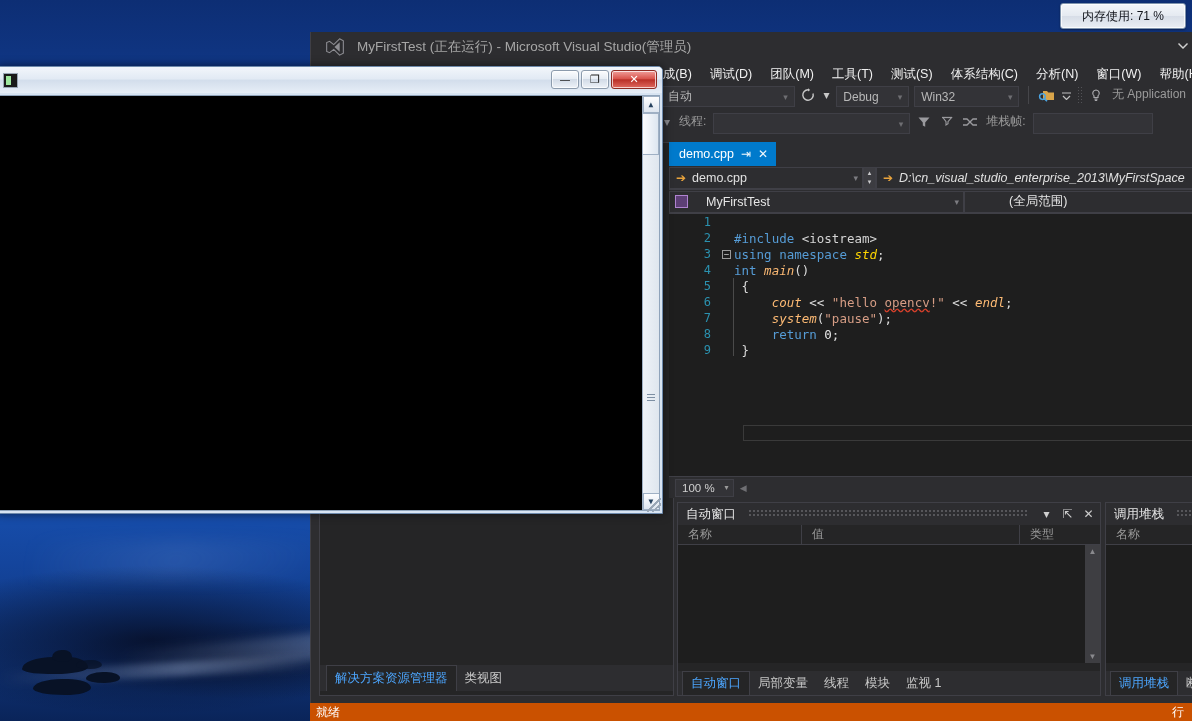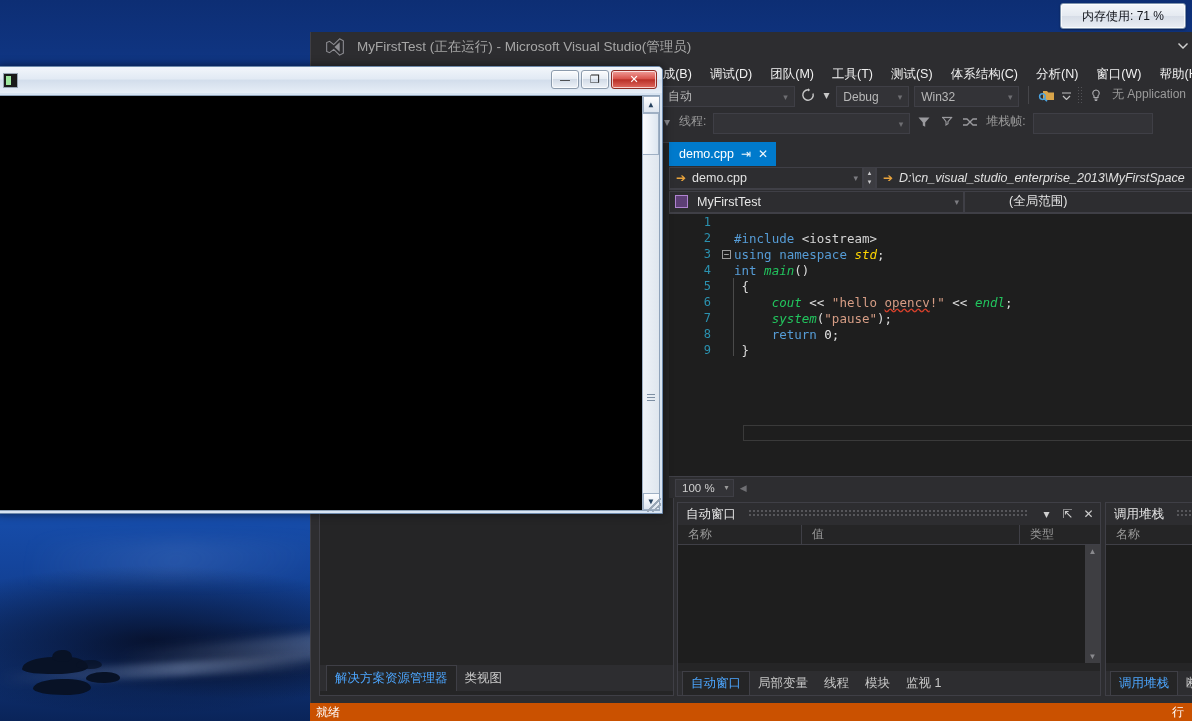--- a/index.html
+++ b/index.html
@@ -143,21 +143,21 @@
     border: 1px solid #3f3f46; background: #2d2d30; color: #e0e0e0; font-size: 12.5px;
     padding: 0 4px 0 6px; position: relative;
   }
   .nav-combo .caret { color: #7c7c80; font-size: 9px; margin-left: auto; padding-left: 10px; }
   .spin { width: 13px; display: flex; flex-direction: column; justify-content: center; align-items: center;
           border: 1px solid #3f3f46; height: 22px; background: #3c3c41; gap: 3px; }
   .spin span { color: #c9c9cc; font-size: 7px; line-height: 6px; }
   .arrow-orange { color: #e8a33d; font-size: 12px; }
   #scope-row { height: 24px; background: #2d2d30; display: flex; align-items: center; border-bottom: 1px solid #3f3f46; }
   .scope-combo {
-    height: 22px; display: flex; align-items: center; gap: 9px; color: #e6e6e6; font-size: 12.5px;
+    height: 22px; display: flex; align-items: center; gap: 18px; color: #e6e6e6; font-size: 12.5px;
     border: 1px solid #3f3f46; padding: 0 4px 0 5px;
   }
   .scope-combo .caret { color: #7c7c80; font-size: 9px; margin-left: auto; padding-left: 10px; }
   .cs-icon {
     width: 13px; height: 13px; border: 1px solid #b083d0; background: #5d3f75;
     display: inline-block; position: relative;
   }
 
   
   #code-area {
@@ -171,21 +171,21 @@
     color: #2b91af; font-size: 12px; font-family: "DejaVu Sans Mono", monospace;
   }
   .changebar { width: 4px; flex: 0 0 4px; background: transparent; }
   .changebar.on { background: #14e014; }
   .fold { width: 11px; flex: 0 0 11px; color: #9a9a9a; text-align: center; font-size: 10px; line-height: 10px; }
   .codetext { padding-left: 2px; margin-top: 32px; }
   .k-blue  { color: #569cd6; }
   .k-str   { color: #d69d85; }
   .k-plain { color: #dcdcdc; }
   .k-gray  { color: #d4d4d4; }
-  .k-orange{ color: #22c55e; font-style: italic; }
+  .k-orange{ color: #fdba74; font-style: italic; }
   .k-yellow{ color: #ffd700; font-style: italic; }
   .k-white { color: #e8e8e8; }
   .squiggle {
     text-decoration: underline wavy #d9402a;
     text-decoration-skip-ink: none;
   }
   #brace-guide {
     position: absolute; left: 64px; top: 64px; width: 1px; height: 78px; background: #4a4a4a;
   }
   #caret-line9 {

